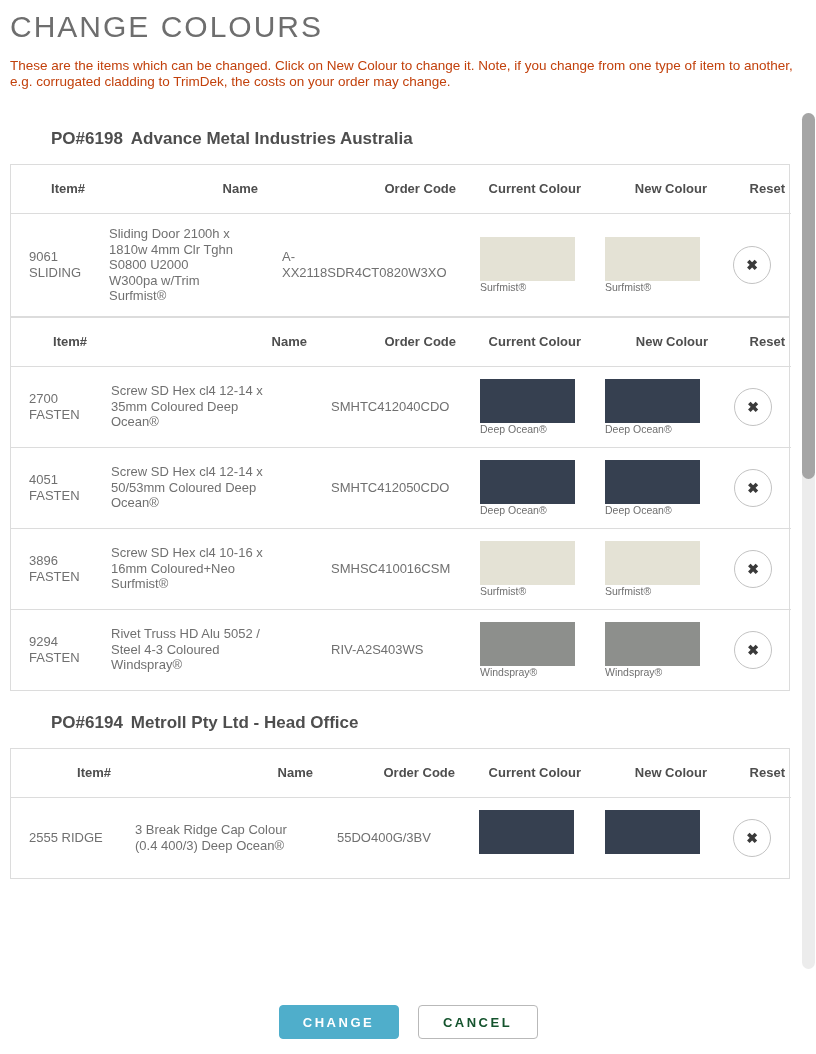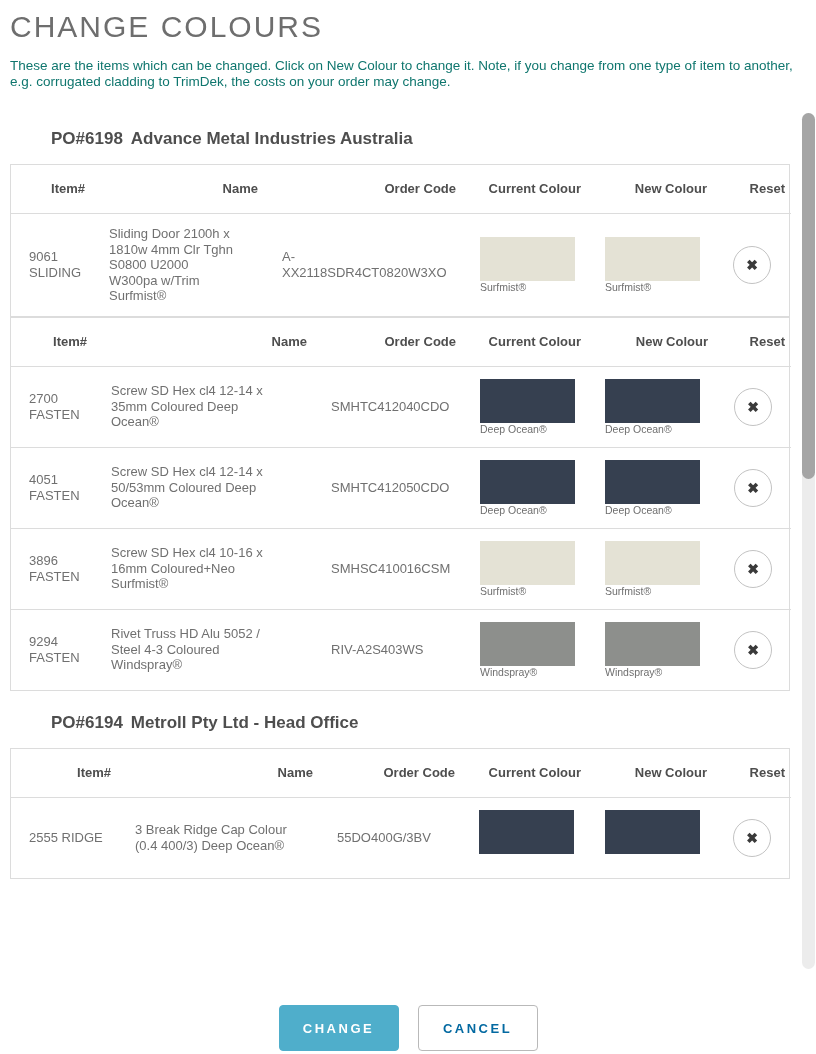--- a/index.html
+++ b/index.html
@@ -10,21 +10,21 @@
   }
   .page{position:relative;width:816px;height:1054px;}
 
   .page-title{
     margin:10px 0 0 10px;
     font-size:30px;font-weight:400;letter-spacing:2px;
     color:#6E6E6E;
   }
   .page-desc{
     margin:14px 0 0 10px;width:790px;
-    font-size:13.5px;line-height:15.5px;color:#0f766e;
+    font-size:13.5px;line-height:15.5px;color:#c2410c;
   }
 
   .scroll-area{
     position:relative;margin-top:24px;width:816px;height:856px;overflow:hidden;
   }
   .scroll-content{width:793px;}
 
   .po-heading{margin:16px 0 15px 10px;font-size:17px;color:#4E4E4E;}
   .po-section + .po-section .po-heading{margin-top:22px;}
   .po-number{font-weight:700;margin-left:41px;}
@@ -66,26 +66,26 @@
   .scrollbar-thumb{
     position:absolute;top:0;left:0;width:13px;height:366px;
     background:#A5A5A5;border-radius:7px;
   }
 
   .footer{
     position:absolute;left:0;top:995px;width:816px;
     display:flex;justify-content:center;gap:19px;
   }
   .btn{
-    height:46px;min-width:120px;box-sizing:border-box;
+    height:34px;min-width:120px;box-sizing:border-box;
     font-family:inherit;font-size:13px;font-weight:700;letter-spacing:2.5px;
     border-radius:4px;cursor:pointer;padding:0 20px;
   }
   .btn-change{background:#4FAECB;border:1px solid #4FAECB;color:#ffffff;}
-  .btn-cancel{background:#ffffff;border:1px solid #B9B9B9;color:#0369a1;}
+  .btn-cancel{background:#ffffff;border:1px solid #B9B9B9;color:#14532d;}
 </style>
 </head>
 <body>
 
 <div class="page">
   <h1 class="page-title">CHANGE COLOURS</h1>
   <p class="page-desc">These are the items which can be changed. Click on New Colour to change it. Note, if you change from one type of item to another, e.g. corrugated cladding to TrimDek, the costs on your order may change.</p>
 
   <div class="scroll-area">
     <div class="scroll-content">

